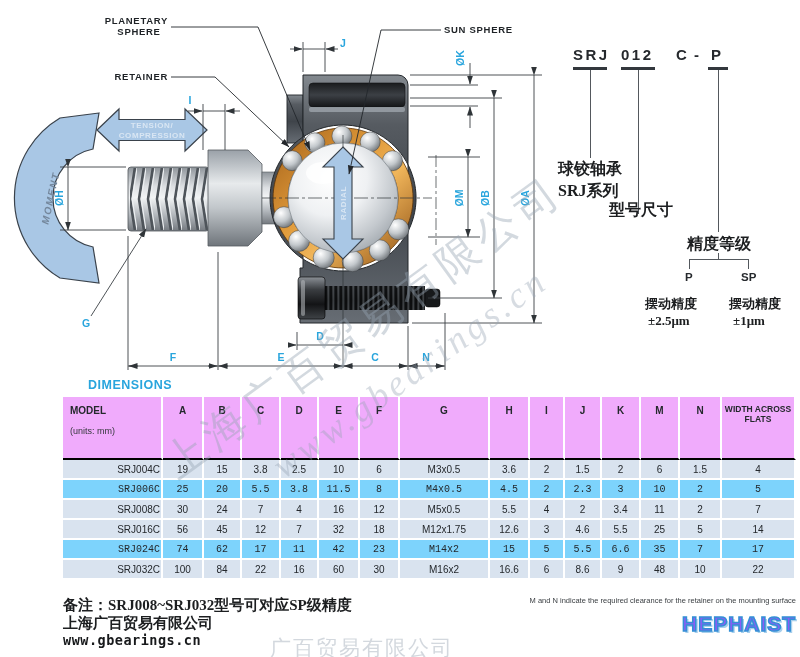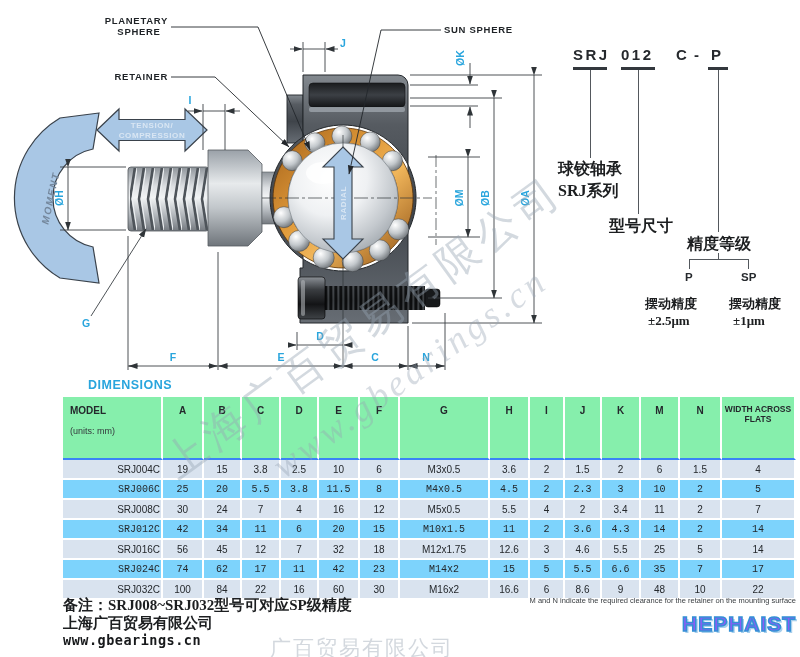--- a/index.html
+++ b/index.html
@@ -20,22 +20,22 @@
   .pn-cjk{font-size:16px;}
   .pn-grade{font-size:11.5px;font-weight:600;color:#26292d;}
 
   
   .dim-title{position:absolute;left:63px;top:378px;color:#29a5dd;font-size:12.5px;
              font-weight:700;letter-spacing:.5px;margin-left:25px;}
   table.dims{position:absolute;left:63px;top:397px;width:733px;border-collapse:separate;
              border-spacing:0;table-layout:fixed;}
   table.dims th,table.dims td{font-size:10px;color:#24282c;border-right:2px solid #fff;
              overflow:hidden;white-space:nowrap;}
-  table.dims thead th{background:#86efac;height:52px;vertical-align:top;padding-top:8px;
-             font-weight:700;border-bottom:2px solid #3b82f6;text-align:center;}
+  table.dims thead th{background:#f0abfc;height:52px;vertical-align:top;padding-top:8px;
+             font-weight:700;border-bottom:2px solid #000000;text-align:center;}
   table.dims thead th.h-model{text-align:left;padding-left:7px;}
   table.dims thead th.h-waf{font-size:8.5px;line-height:1.2;white-space:normal;padding-top:7px;}
   table.dims thead .units{font-weight:400;font-size:9px;margin-top:10px;color:#34383c;}
   table.dims tbody td{background:#d9e3ef;height:16px;text-align:center;
              border-bottom:2px solid #fff;font-weight:400;}
   table.dims tbody tr.alt td{background:#7dd3fc;font-family:Liberation Mono, monospace;}
   table.dims tbody td.c-model{text-align:right;padding-left:0;}
 
   
   .foot-cn{position:absolute;left:63px;font-size:15px;line-height:18px;}
@@ -288,21 +288,21 @@
     <div class="abs pn-bar" style="left:573px;top:67px;width:34px"></div>
     <div class="abs pn-bar" style="left:621px;top:67px;width:34px"></div>
     <div class="abs pn-bar" style="left:708px;top:67px;width:20px;height:3px"></div>
 
     <div class="abs pn-line" style="left:590px;top:70px;height:88px"></div>
     <div class="abs pn-line" style="left:638px;top:70px;height:144px"></div>
     <div class="abs pn-line" style="left:718px;top:70px;height:162px"></div>
 
     <span class="abs cjk pn-cjk" style="left:558px;top:159px">球铰轴承</span>
     <span class="abs cjk pn-cjk" style="left:558px;top:181px">SRJ系列</span>
-    <span class="abs cjk pn-cjk" style="left:609px;top:216px">型号尺寸</span>
+    <span class="abs cjk pn-cjk" style="left:609px;top:200px">型号尺寸</span>
     <span class="abs cjk pn-cjk" style="left:687px;top:234px">精度等级</span>
 
     <div class="abs pn-line" style="left:718px;top:253px;height:6px"></div>
     <div class="abs" style="left:689px;top:259px;width:60px;height:1px;background:#53585d"></div>
     <div class="abs pn-line" style="left:689px;top:259px;height:10px"></div>
     <div class="abs pn-line" style="left:748px;top:259px;height:10px"></div>
 
     <span class="abs pn-grade" style="left:685px;top:271px">P</span>
     <span class="abs pn-grade" style="left:741px;top:271px">SP</span>
     <span class="abs cjk" style="left:645px;top:295px;font-size:13px">摆动精度</span>
@@ -398,37 +398,20 @@
       <td>12</td>
       <td>M5x0.5</td>
       <td>5.5</td>
       <td>4</td>
       <td>2</td>
       <td>3.4</td>
       <td>11</td>
       <td>2</td>
       <td>7</td>
     </tr>
-        <tr class="alt">
-      <td class="c-model">SRJ012C</td>
-      <td>42</td>
-      <td>34</td>
-      <td>11</td>
-      <td>6</td>
-      <td>20</td>
-      <td>15</td>
-      <td>M10x1.5</td>
-      <td>11</td>
-      <td>2</td>
-      <td>3.6</td>
-      <td>4.3</td>
-      <td>14</td>
-      <td>2</td>
-      <td>14</td>
-    </tr>
         <tr>
       <td class="c-model">SRJ016C</td>
       <td>56</td>
       <td>45</td>
       <td>12</td>
       <td>7</td>
       <td>32</td>
       <td>18</td>
       <td>M12x1.75</td>
       <td>12.6</td>

